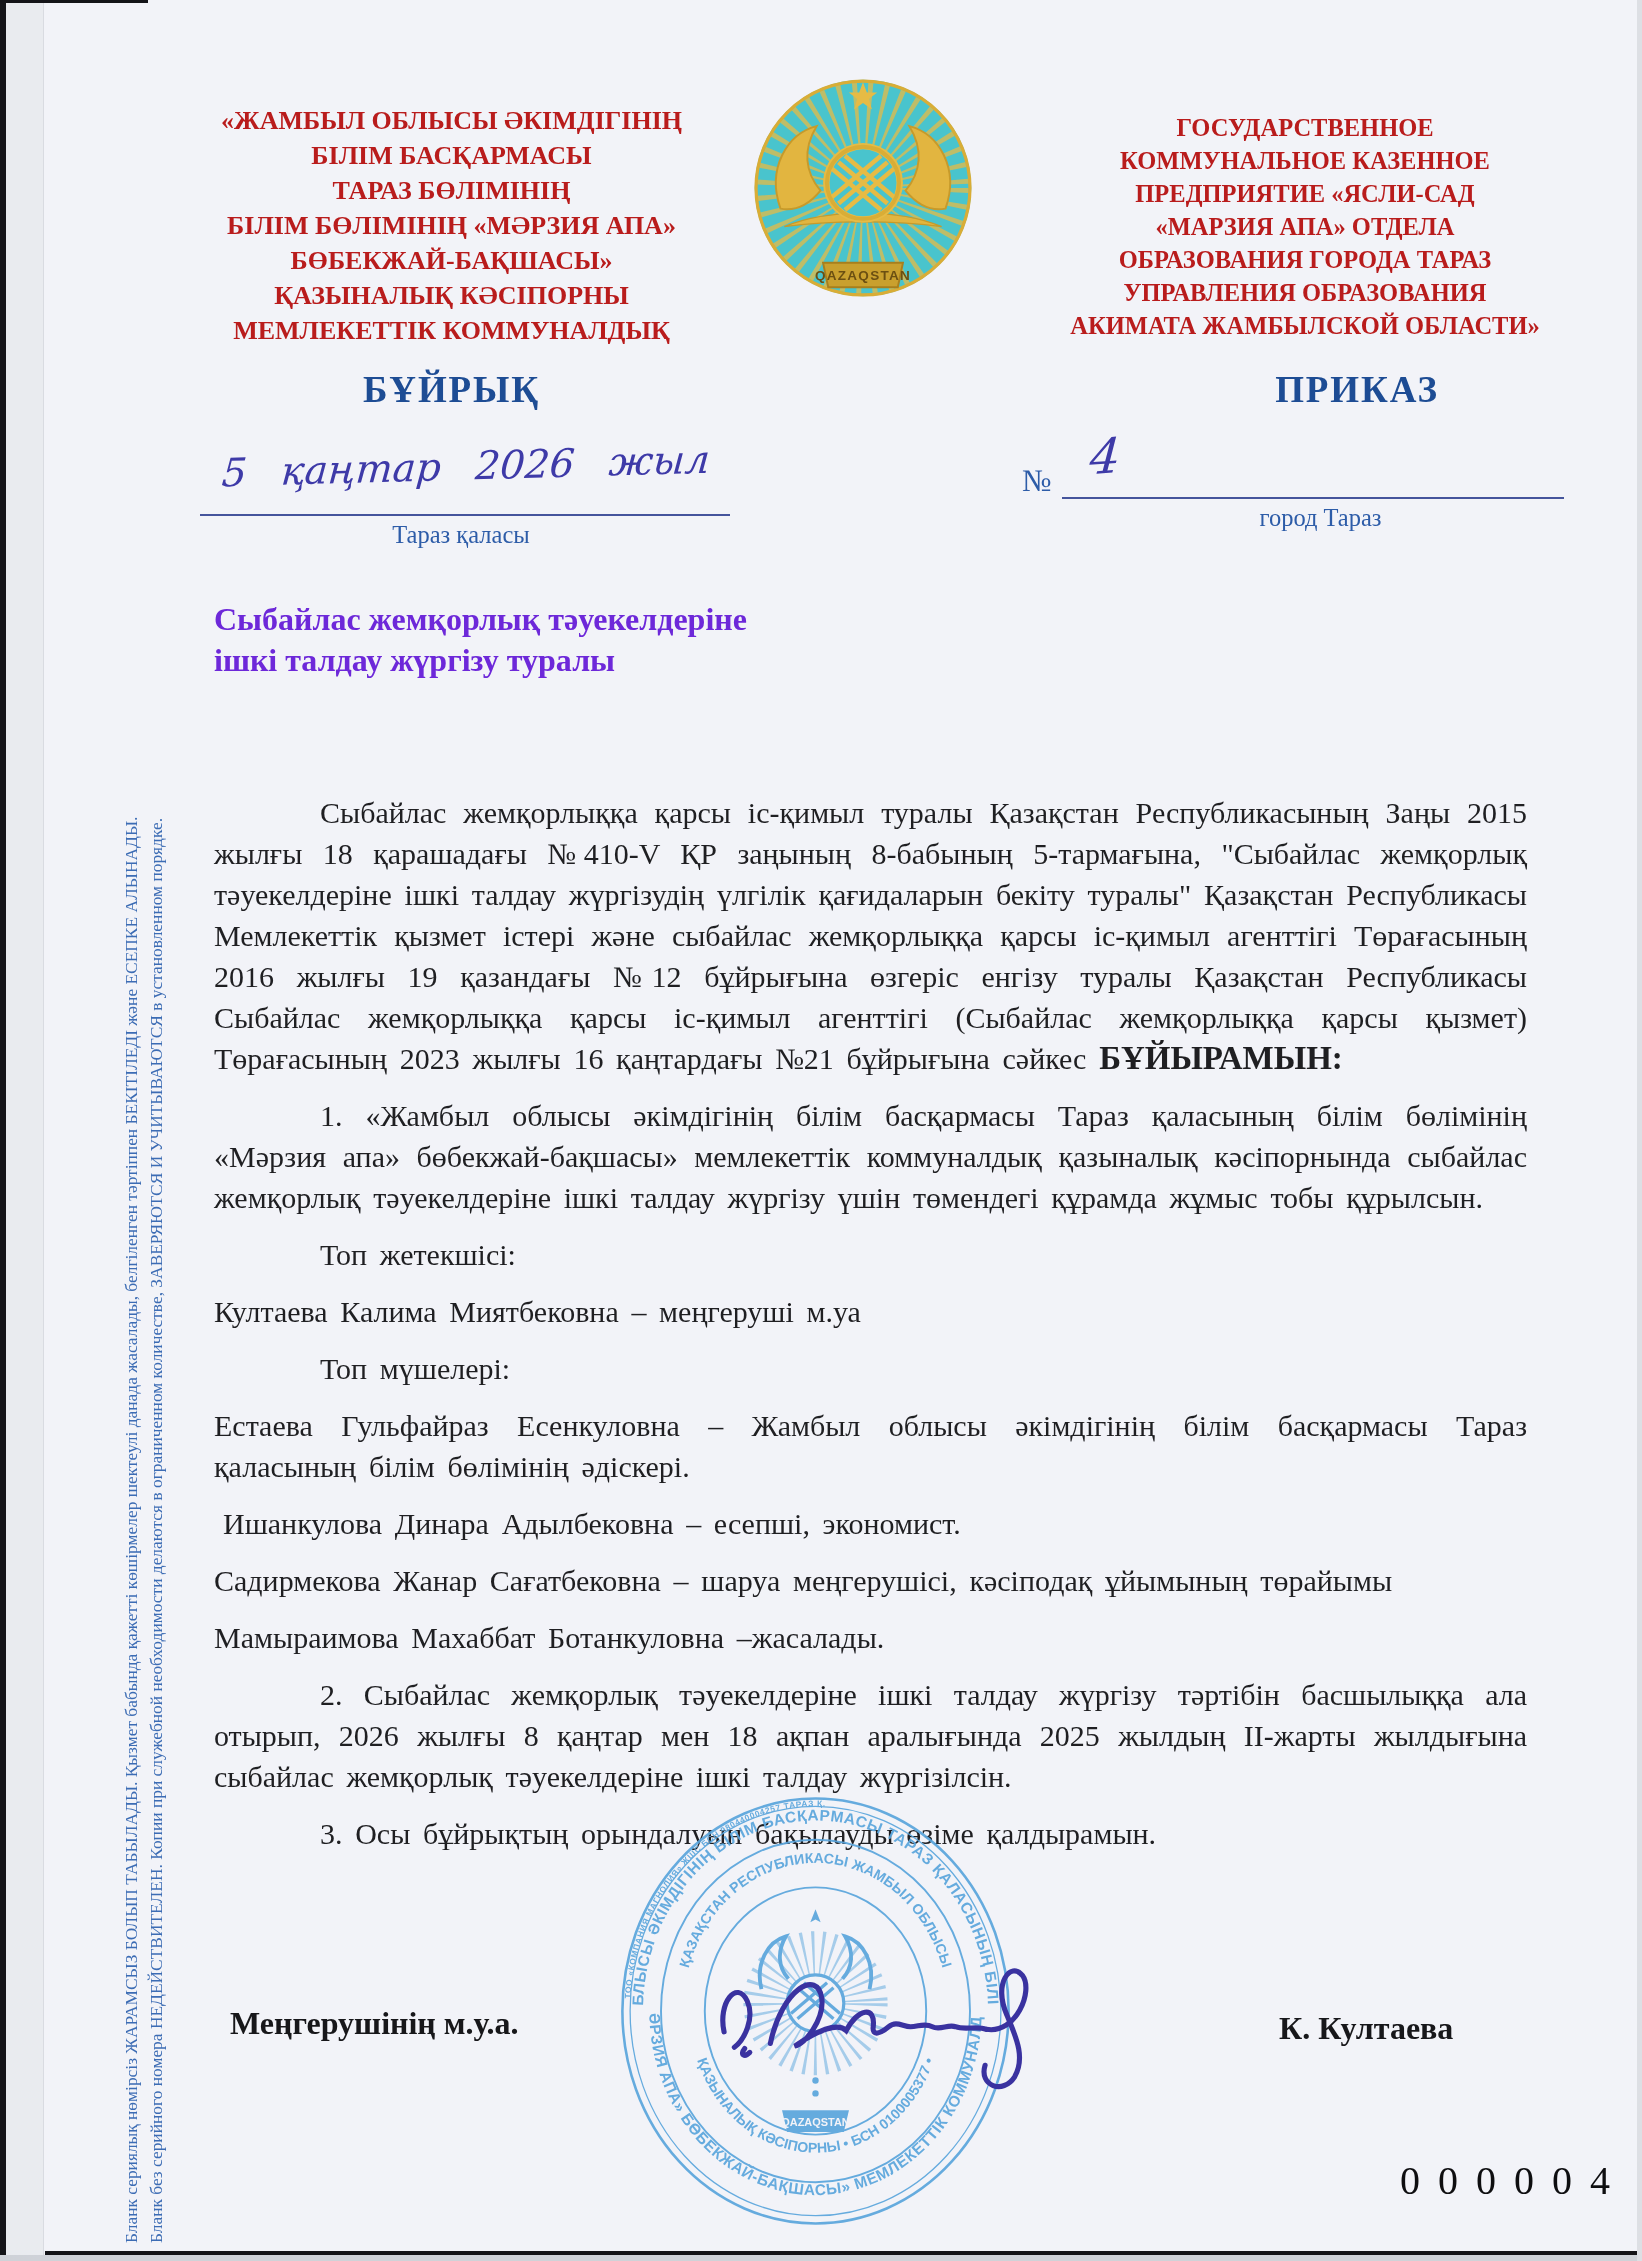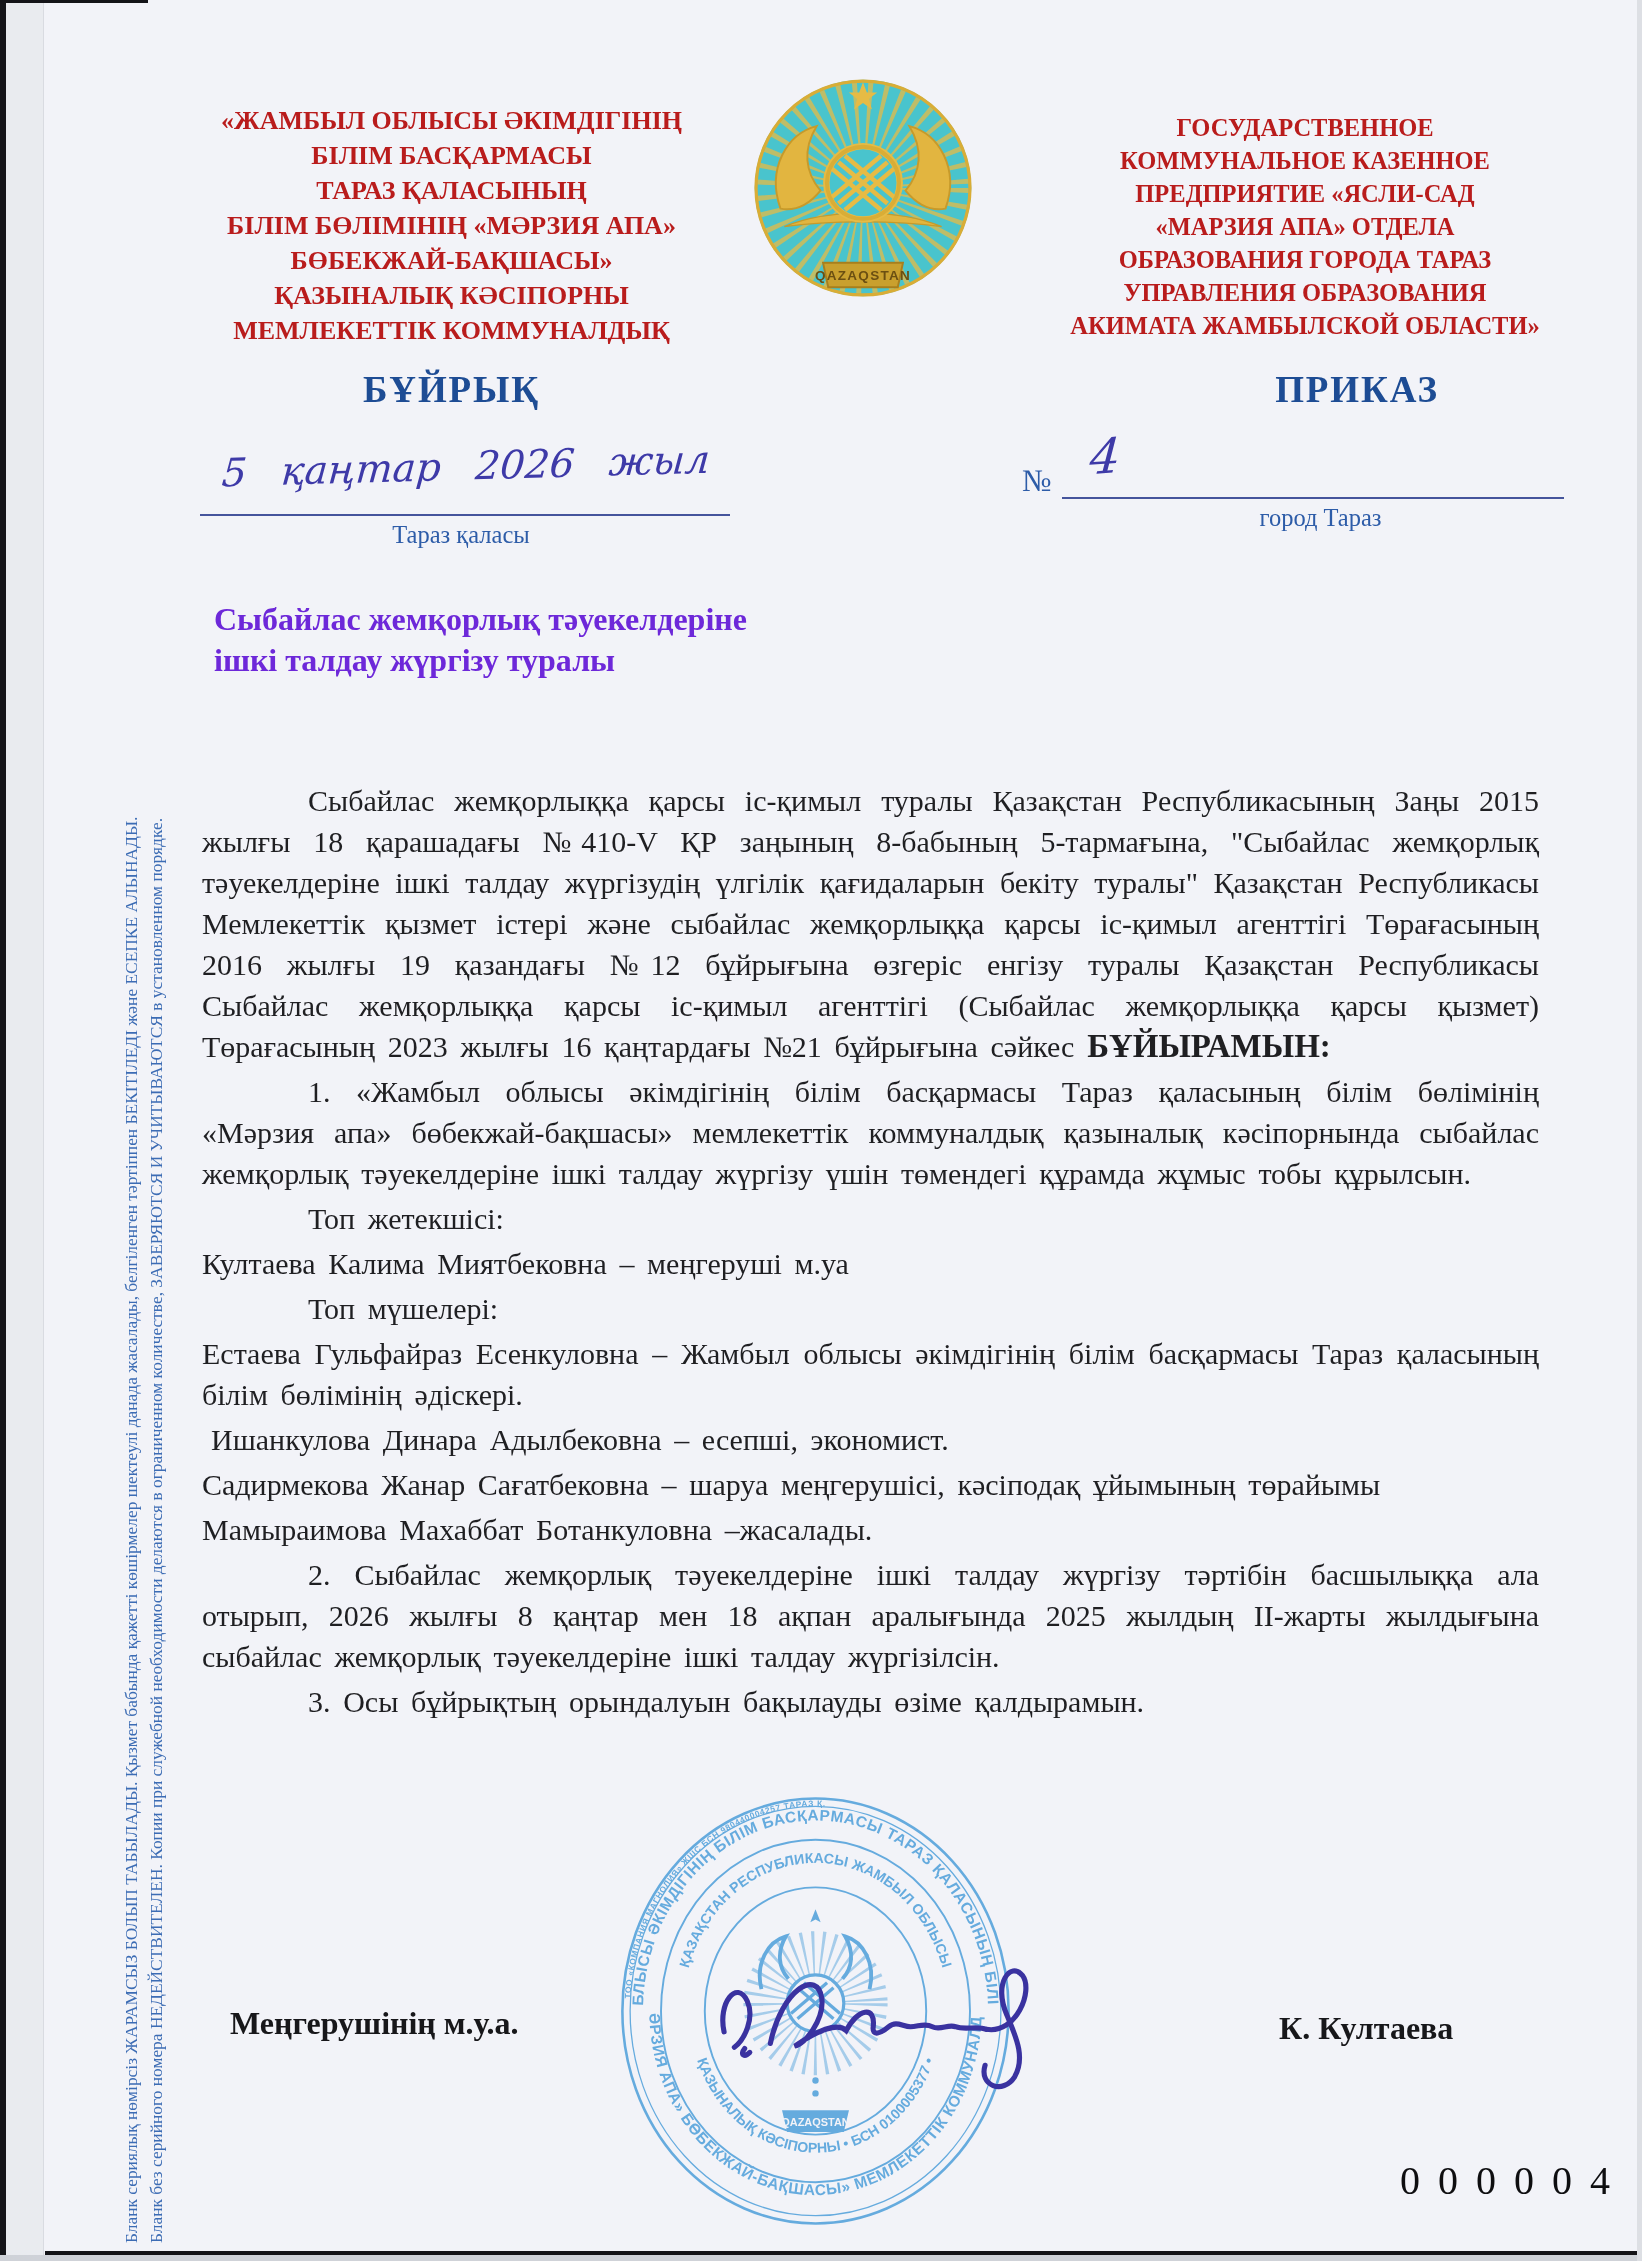--- a/index.html
+++ b/index.html
@@ -24,21 +24,21 @@
   }
   .caption-blue{color:#2d5ca8;text-align:center;}
   .rule{background:#45549c;height:1.9px;}
   .title{
     color:#6d28d9;font-weight:bold;font-size:32px;line-height:41px;
   }
   .body-block{
     color:#1f1f22;font-size:30px;line-height:41px;text-align:justify;
     word-spacing:5.2px;
   }
-  .body-block p{margin:4px;}
+  .body-block p{margin:16px;}
   .body-block p.ind{text-indent:106px;}
   .buyramyn{font-weight:bold;font-size:33px;}
   .sig-label{color:#17171a;font-weight:bold;font-size:32px;}
   .serial{
     color:#0e0e10;font-size:40px;letter-spacing:18px;
     font-family:"Liberation Serif",serif;
   }
   .margin-note{
     transform:rotate(-90deg);transform-origin:0 0;
     color:#3c6cb4;font-size:17.4px;line-height:25px;white-space:nowrap;
@@ -59,21 +59,21 @@
   <div class="abs" style="left:1637px;top:0;width:5.8px;height:2261px;background:#dddfe4;"></div>
 
   <div class="abs margin-note" style="left:119px;top:2243px;width:1607px;">
     <div>Бланк сериялық нөмірсіз ЖАРАМСЫЗ БОЛЫП ТАБЫЛАДЫ. Қызмет бабында қажетті көшірмелер шектеулі данада жасалады, белгіленген тәртіппен БЕКІТІЛЕДІ және ЕСЕПКЕ АЛЫНАДЫ.</div>
     <div>Бланк без серийного номера НЕДЕЙСТВИТЕЛЕН. Копии при служебной необходимости делаются в ограниченном количестве, ЗАВЕРЯЮТСЯ И УЧИТЫВАЮТСЯ в установленном порядке.</div>
   </div>
 
   <div class="abs org" style="left:184px;top:103px;width:535px;font-size:26px;line-height:35px;">
     <span class="line">«ЖАМБЫЛ ОБЛЫСЫ ӘКІМДІГІНІҢ</span>
     <span class="line">БІЛІМ БАСҚАРМАСЫ</span>
-    <span class="line">ТАРАЗ  ҚАЛАСЫНЫҢ</span>
+    <span class="line">ТАРАЗ  БӨЛІМІНІҢ</span>
     <span class="line">БІЛІМ БӨЛІМІНІҢ «МӘРЗИЯ АПА»</span>
     <span class="line">БӨБЕКЖАЙ-БАҚШАСЫ»</span>
     <span class="line">ҚАЗЫНАЛЫҚ КӘСІПОРНЫ</span>
     <span class="line">МЕМЛЕКЕТТІК КОММУНАЛДЫҚ</span>
   </div>
 
   <div class="abs" style="left:747px;top:72px;width:232px;height:232px;">
     <svg width="232" height="232" viewBox="0 0 360 360">
       <circle cx="180" cy="180" r="168" fill="#49c4cd"></circle>
       <circle cx="180" cy="180" r="82" fill="none" stroke="#e6bb45" stroke-width="164" stroke-dasharray="4 9" opacity="0.75"></circle>

